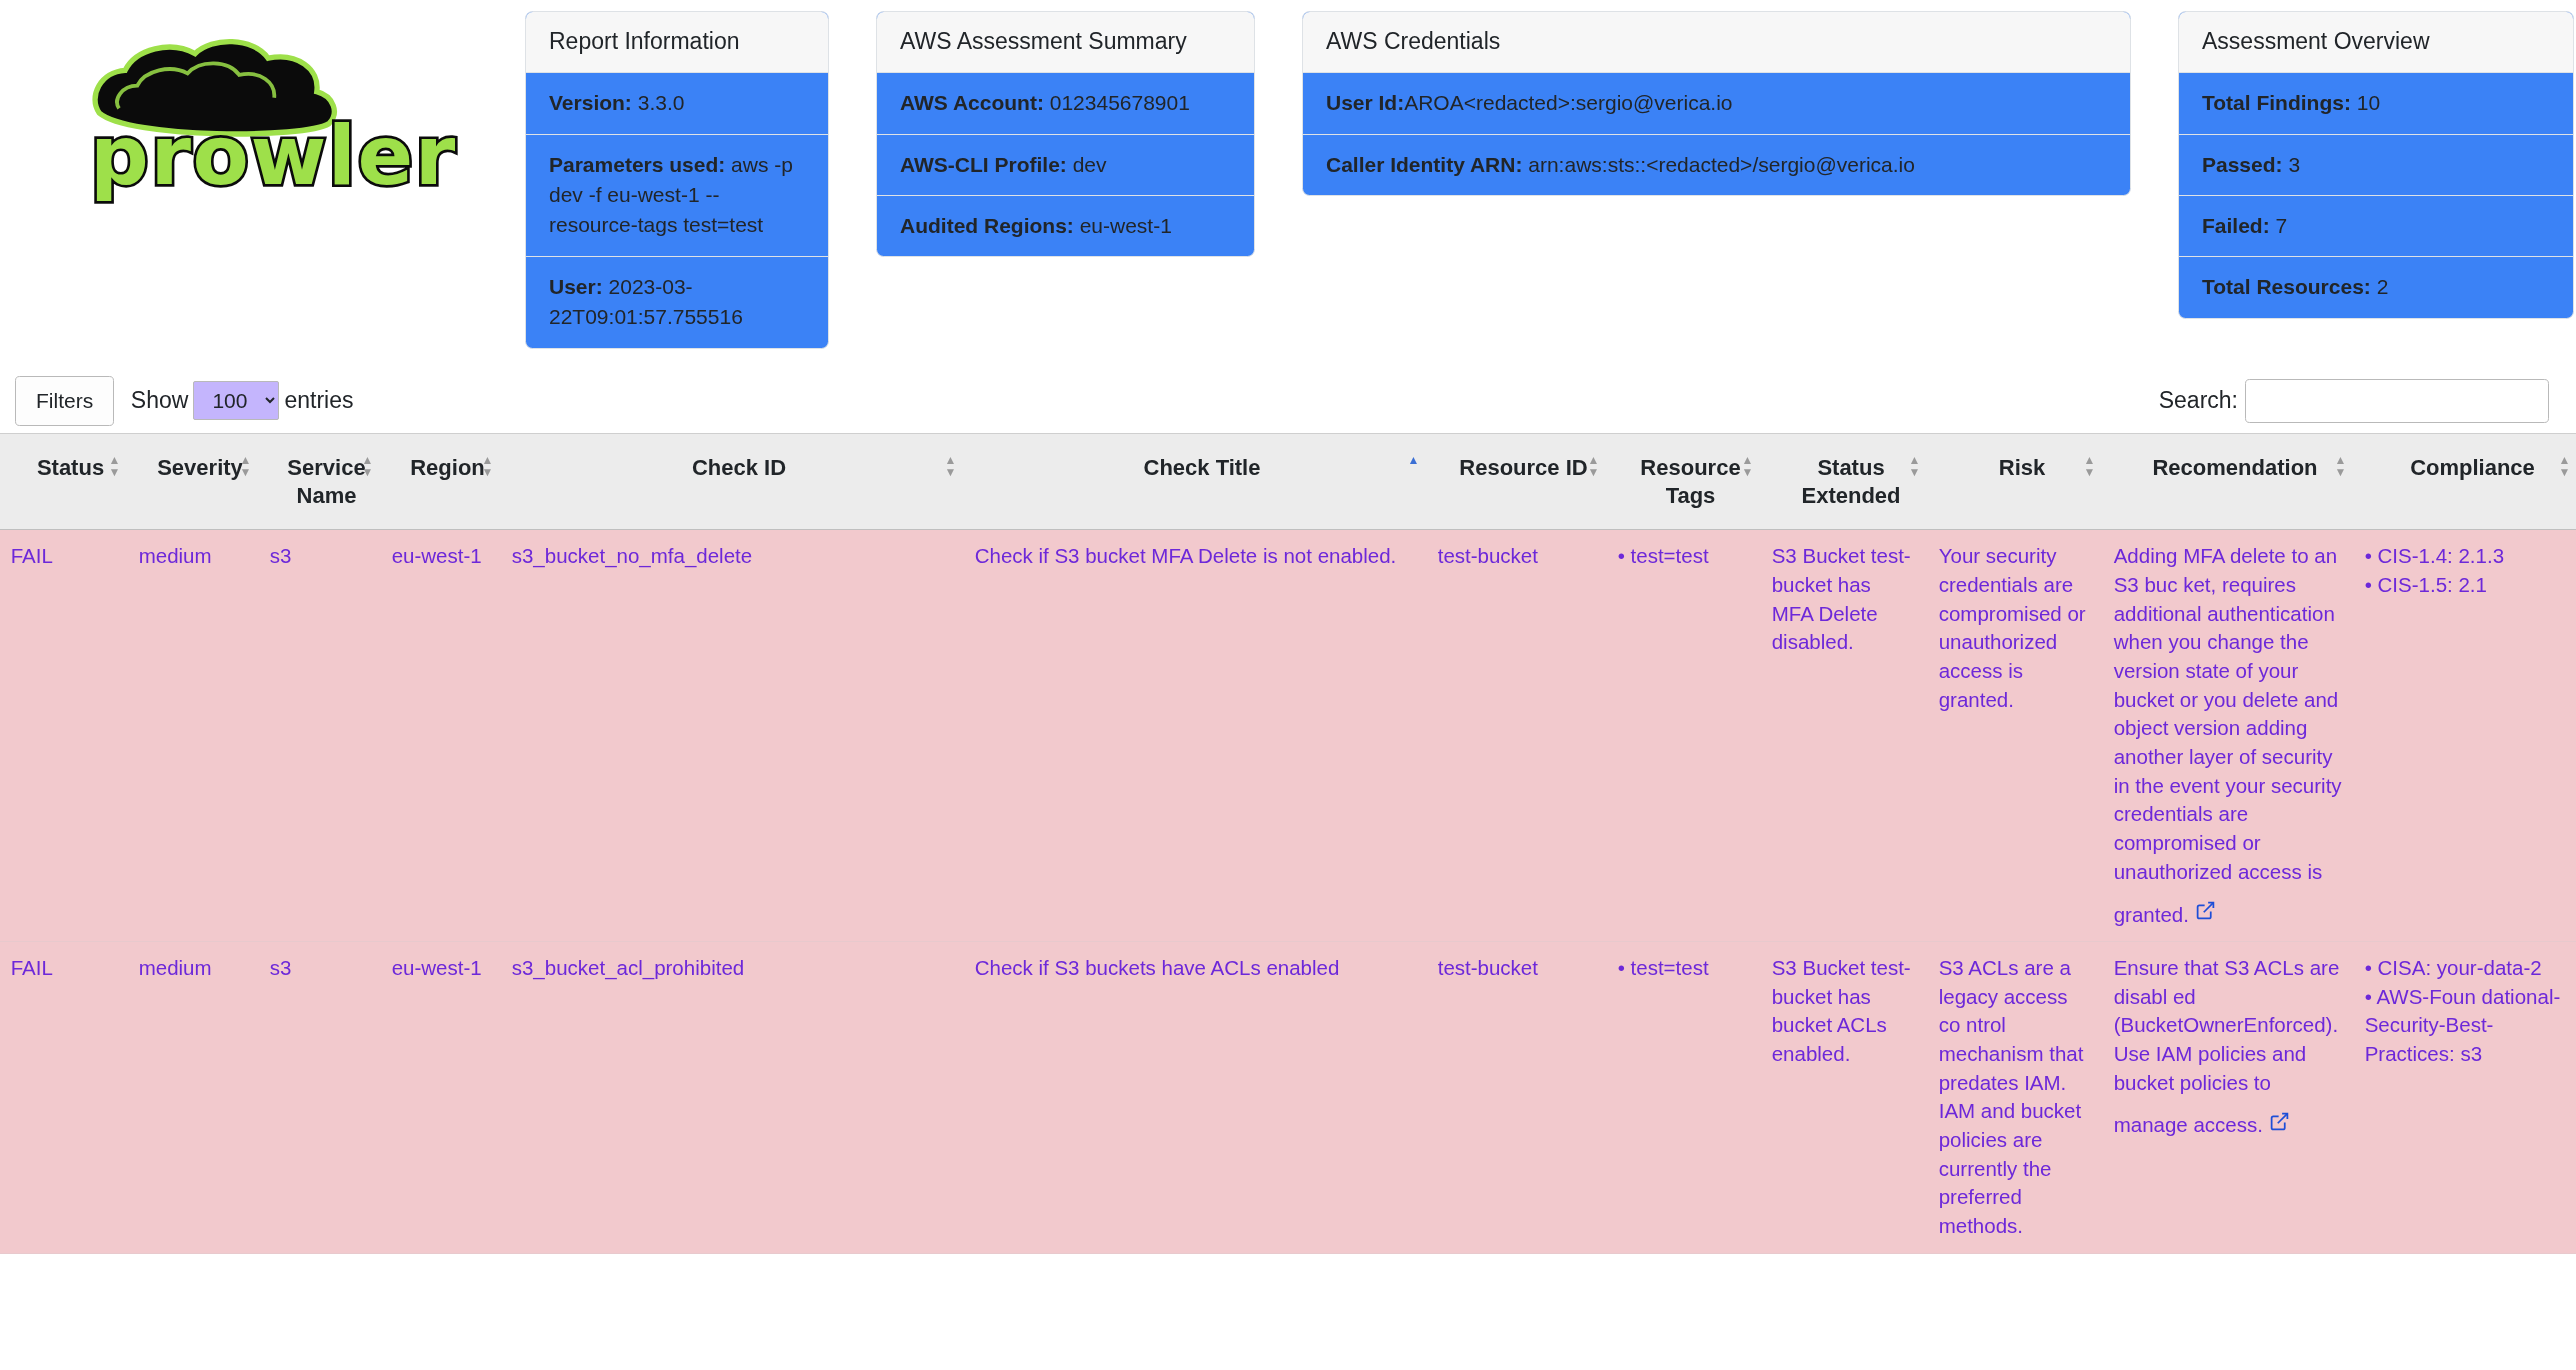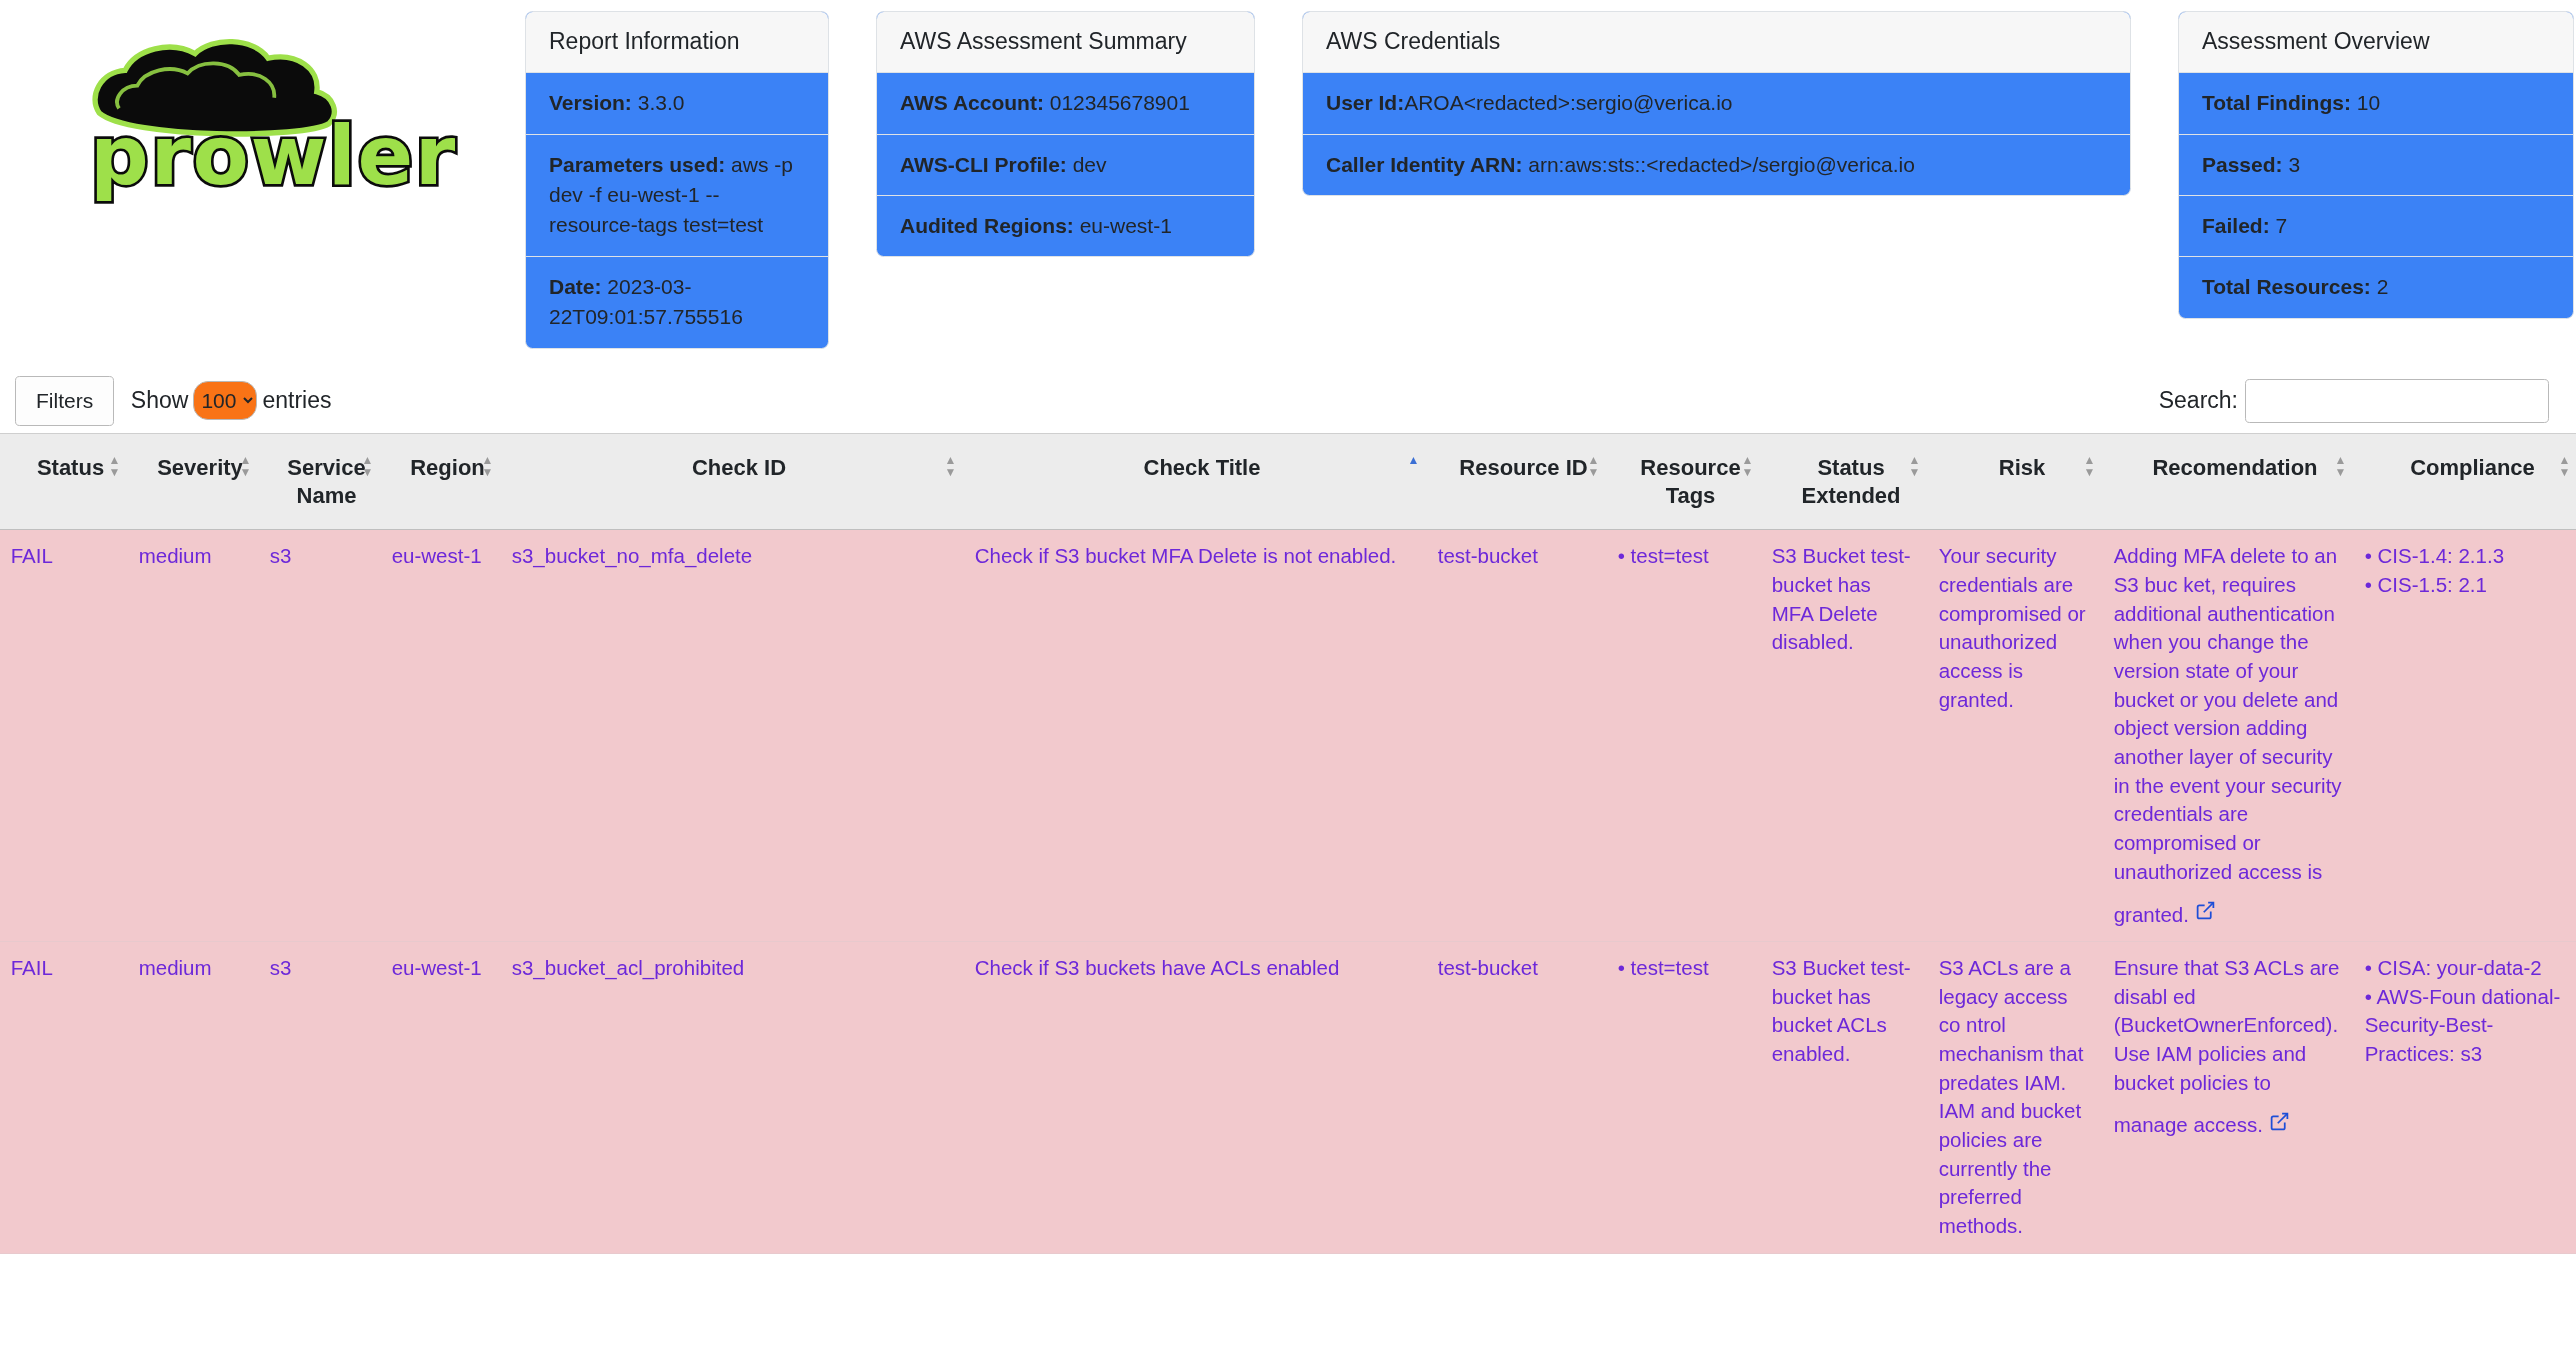--- a/index.html
+++ b/index.html
@@ -82,24 +82,24 @@
     cursor: pointer;
   }
   .show-entries {
     display: flex;
     align-items: center;
     gap: 5px;
     font-size: 23px;
   }
   .entries-select {
     font-size: 21px;
-    padding: 6px 3px;
+    padding: 6px 14px;
     border: 0.8px solid #b9b9b9;
-    border-radius: 15px;
-    background: #f97316;
+    border-radius: 2px;
+    background: #c4b5fd;
     color: #212529;
   }
   .search-wrap {
     margin-left: auto;
     display: flex;
     align-items: center;
     gap: 7px;
     font-size: 23px;
   }
   .search-input {
@@ -203,21 +203,21 @@
       <div class="card-header">Report Information</div>
       <div class="card-item">
         <b>Version:</b>
         <span>3.3.0</span>
       </div>
       <div class="card-item">
         <b>Parameters used:</b>
         <span>aws -p dev -f eu-west-1 --resource-tags test=test</span>
       </div>
       <div class="card-item">
-        <b>Date:</b>
+        <b>User:</b>
         <span>2023-03-22T09:01:57.755516</span>
       </div>
     </div>
 
     <div class="card card-summary">
       <div class="card-header">AWS Assessment Summary</div>
       <div class="card-item">
         <b>AWS Account:</b>
         <span>012345678901</span>
       </div>

